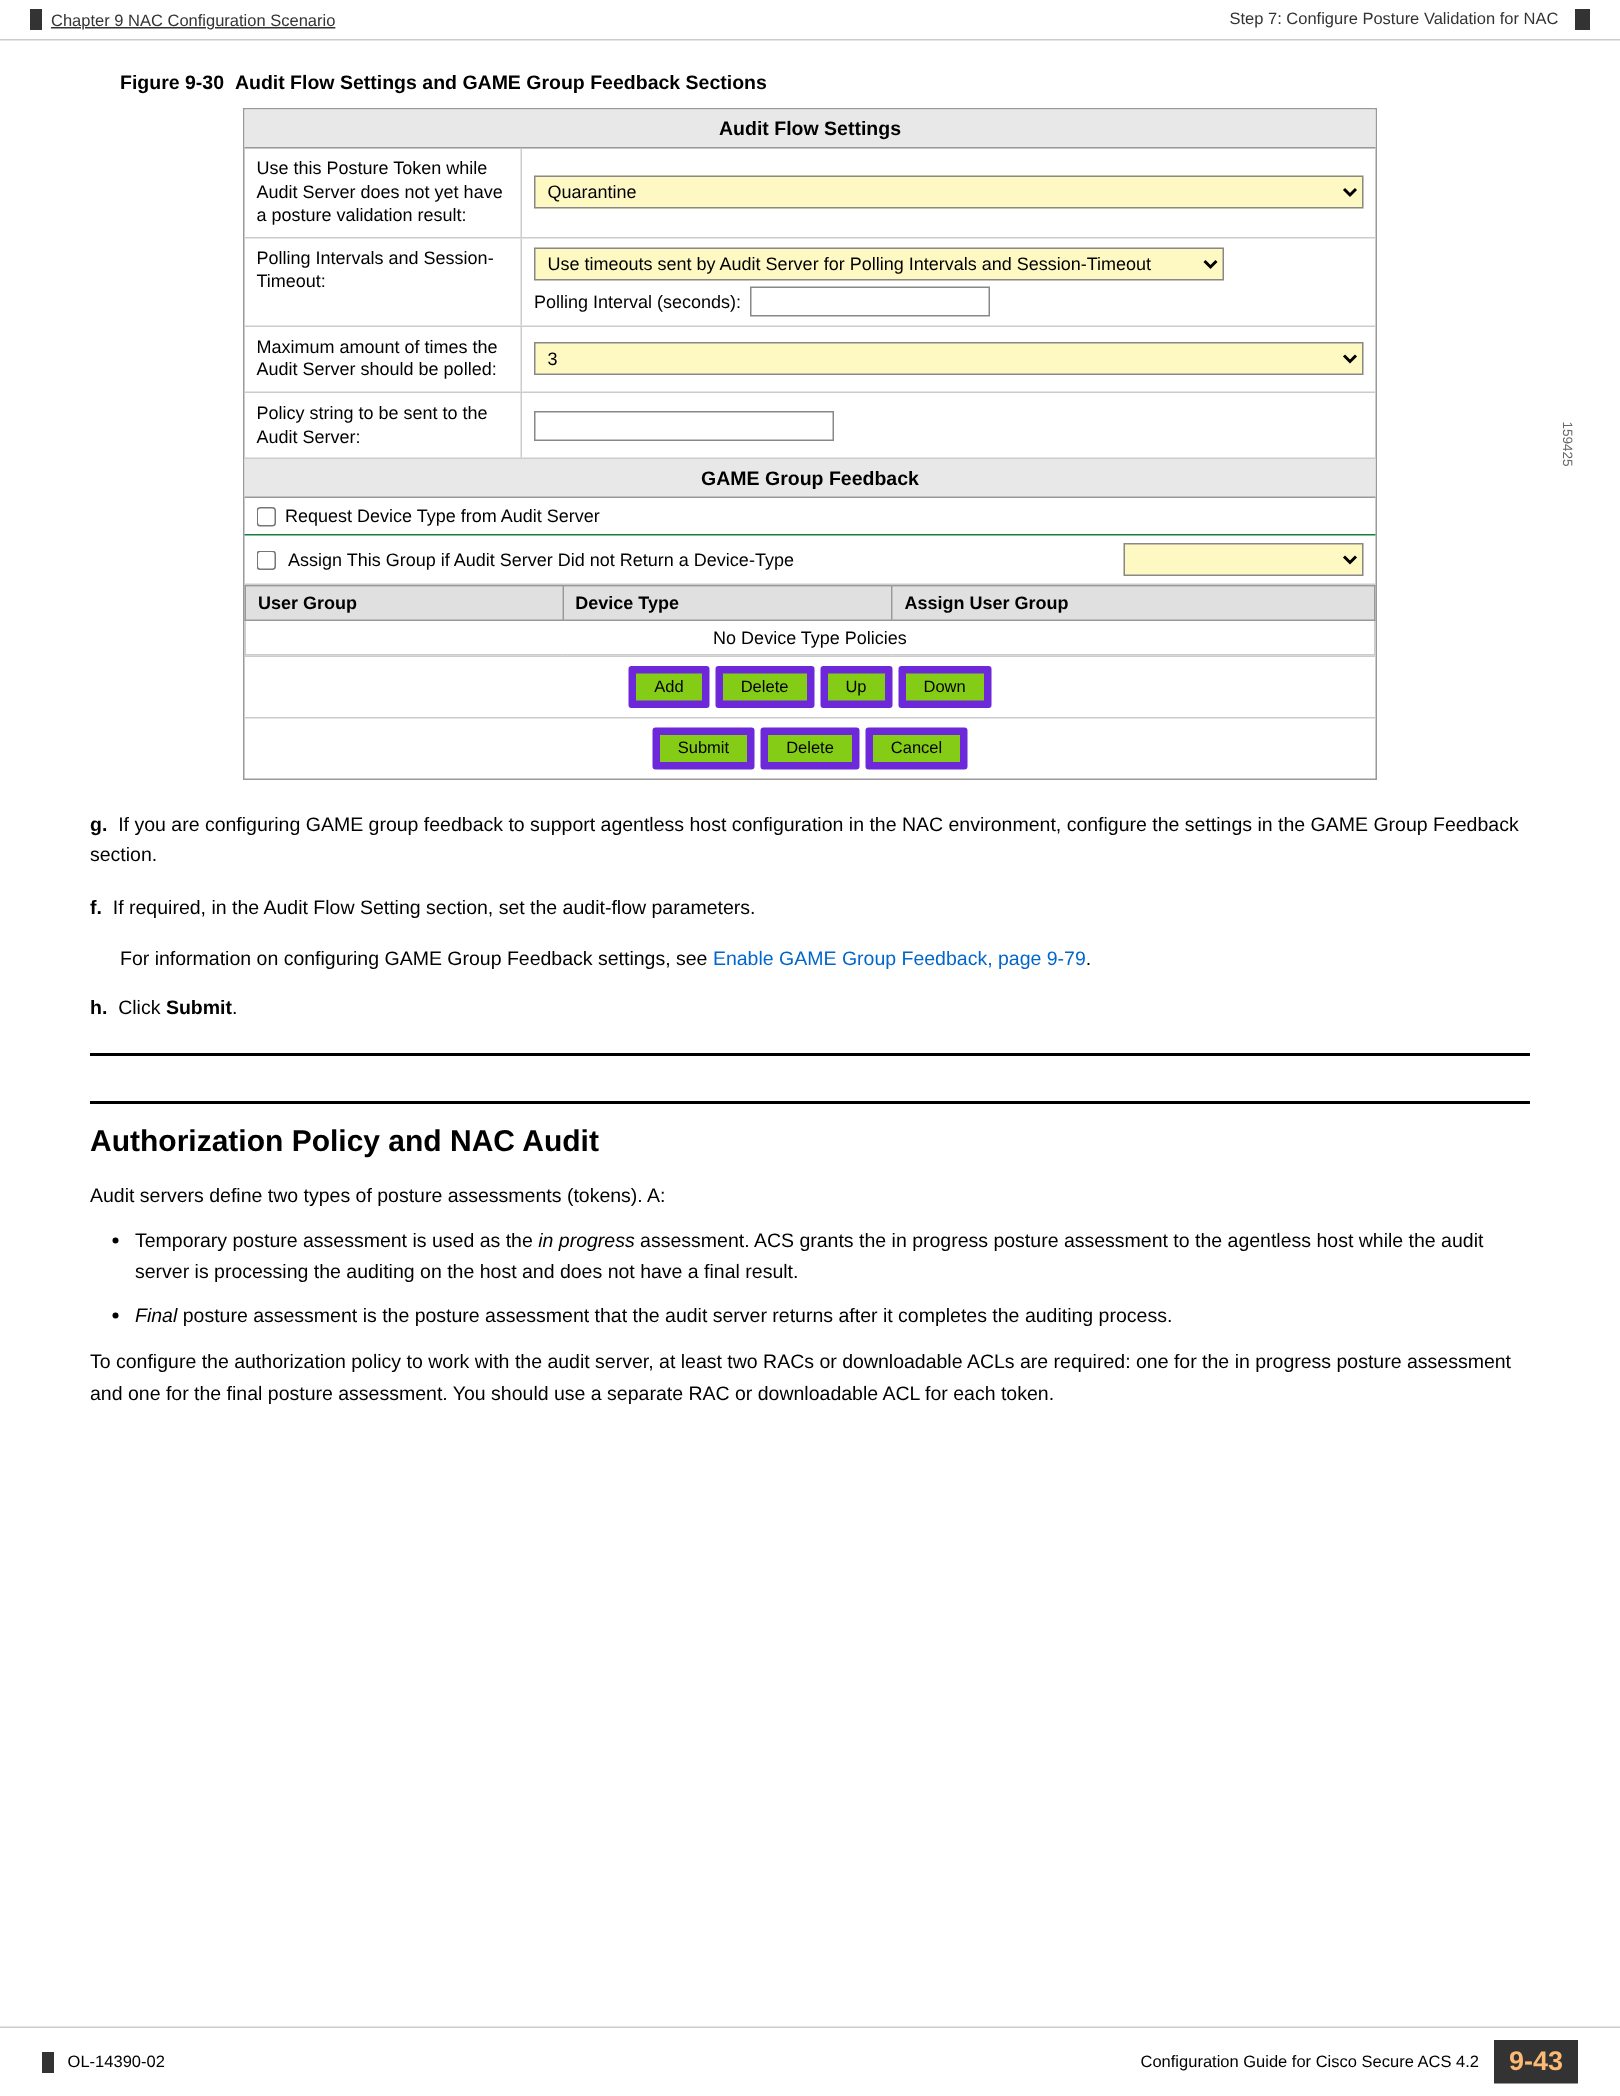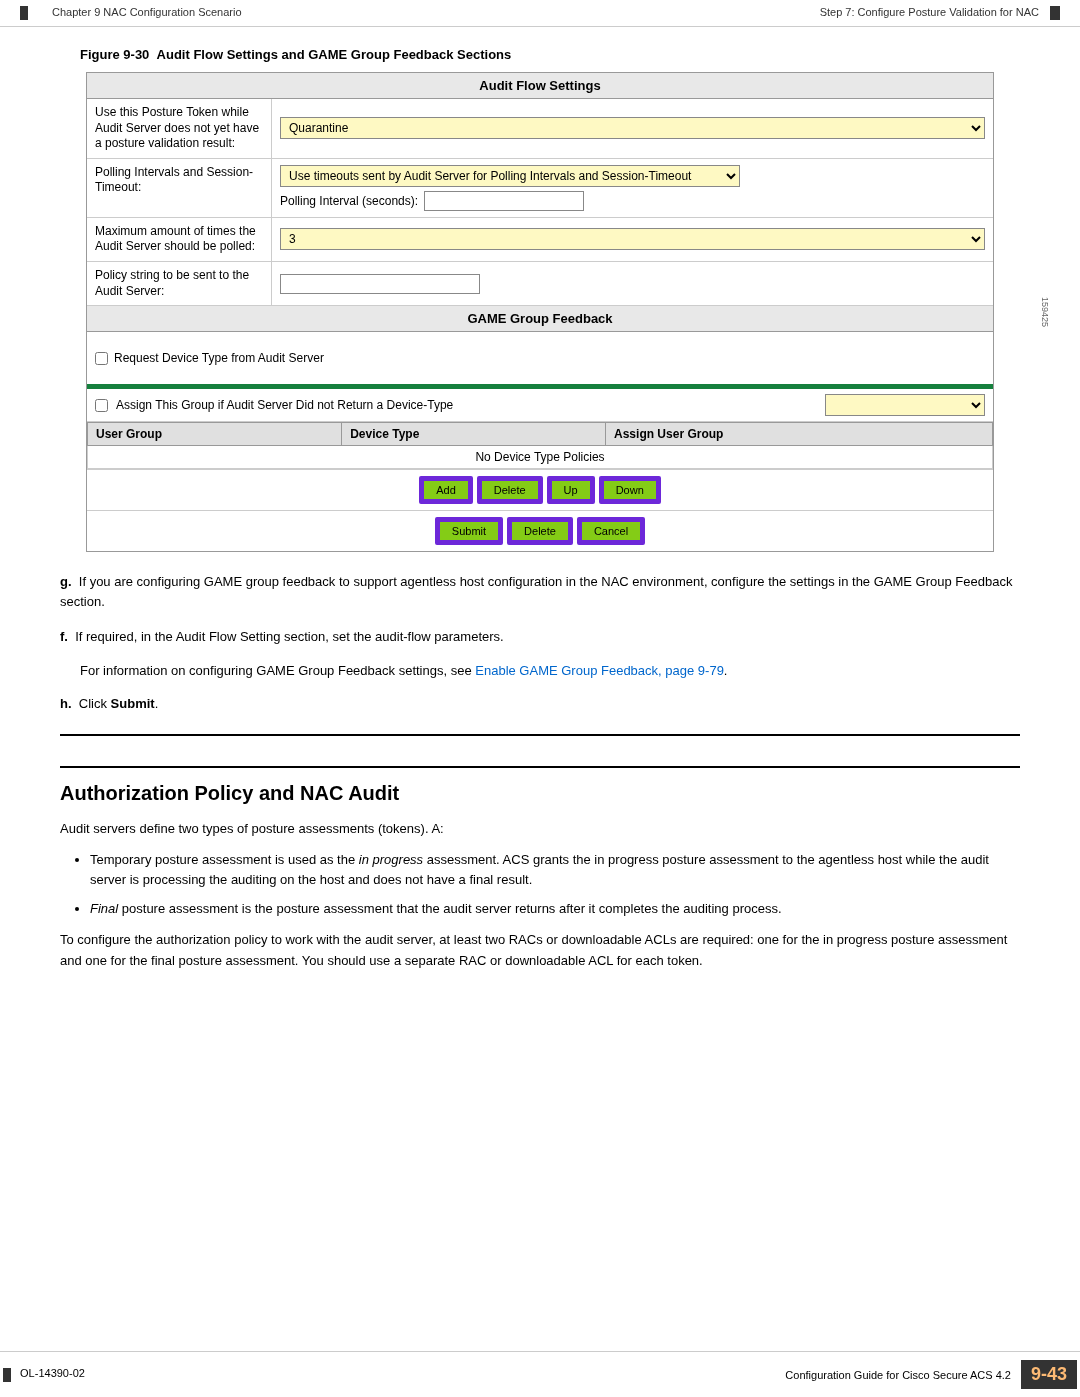--- a/index.html
+++ b/index.html
@@ -16,42 +16,42 @@
     
     .top-bar {
       display: flex;
       justify-content: space-between;
       align-items: center;
       padding: 6px 20px;
       border-bottom: 1px solid #ccc;
       font-size: 11px;
       color: #333;
     }
-    .top-bar-left { display: flex; align-items: flex-start; gap: 24px; }
+    .top-bar-left { display: flex; align-items: flex-end; gap: 6px; text-decoration: underline; }
     .top-bar-left .bar-icon { width: 8px; height: 14px; background: #333; display: inline-block; }
     .top-bar-right { font-size: 11px; color: #333; }
 
     
     .page-content {
       padding: 20px 60px 40px 60px;
     }
 
     
     .figure-caption {
       font-style: italic;
       font-size: 13px;
       margin-bottom: 10px;
       margin-left: 20px;
     }
     .figure-caption strong { font-style: normal; font-weight: bold; }
 
     
     .form-panel {
       border: 1px solid #999;
-      width: 908px;
+      width: 756px;
       margin: 0 auto 20px auto;
       background: #fff;
     }
 
     
     .section-header {
       background: #e8e8e8;
       text-align: center;
       font-weight: bold;
       font-size: 13px;
@@ -193,21 +193,21 @@
 
     
     .bottom-bar {
       position: absolute;
       bottom: 0;
       left: 0;
       right: 0;
       display: flex;
       justify-content: space-between;
       align-items: center;
-      padding: 8px 3px;
+      padding: 8px 28px;
       border-top: 1px solid #ccc;
       font-size: 11px;
     }
 
     .bottom-bar-right {
       display: flex;
       align-items: center;
       gap: 10px;
     }
 
@@ -230,22 +230,22 @@
       transform: translateY(-50%);
       font-size: 9px;
       color: #666;
       writing-mode: vertical-rl;
     }
 
     .checkbox-row {
       display: flex;
       align-items: flex-end;
       gap: 6px;
-      padding: 19px 8px;
-      border-bottom: 5px solid #15803d;
+      padding: 5px 8px;
+      border-bottom: 1px solid #15803d;
       font-size: 12px;
     }
 
     .assign-row {
       display: flex;
       align-items: center;
       gap: 8px;
       padding: 5px 8px;
       border-bottom: 1px solid #ccc;
       font-size: 12px;

